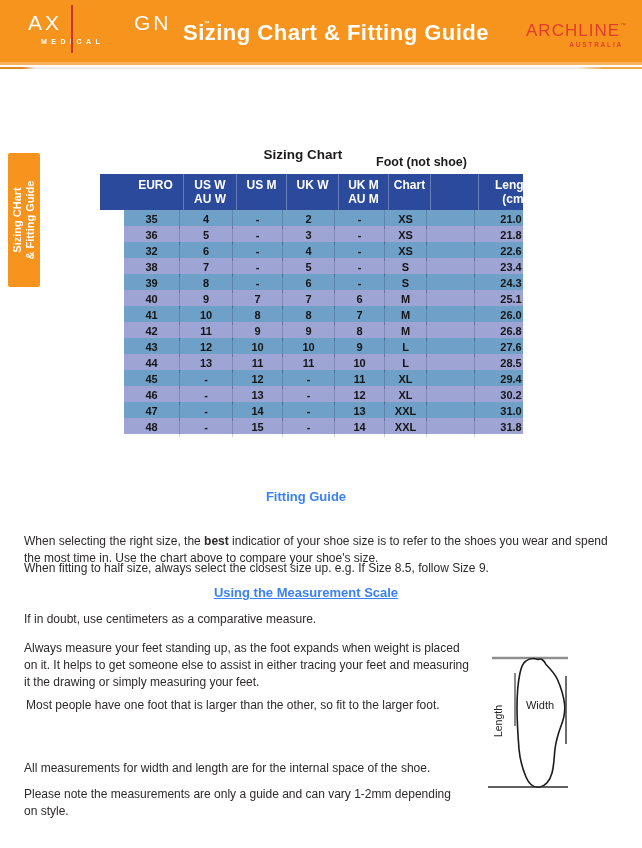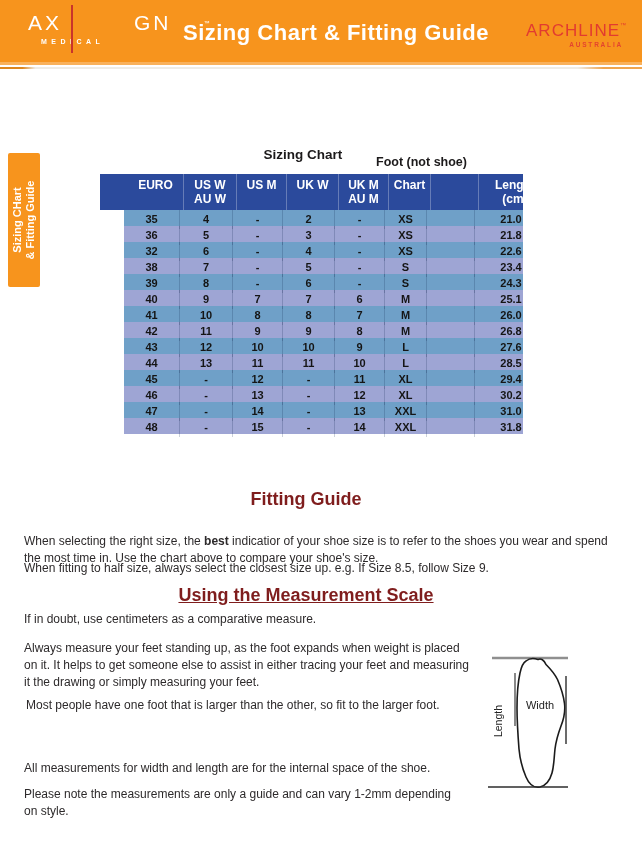--- a/index.html
+++ b/index.html
@@ -50,21 +50,21 @@
   .thcell{text-align:center;font-weight:bold;font-size:12px;line-height:14px;padding-top:4px;}
   .thcell:nth-child(n+2){border-left:1px solid rgba(255,255,255,0.28);}
   .trow{display:grid;grid-template-columns:55px 53px 50px 52px 50px 42px 48px 73px;height:16px;margin-left:24px;}
   .trow.blue{background:#6FA0C8;}
   .trow.peri{background:#9EA5D4;}
   .tcell{text-align:center;font-weight:bold;font-size:11px;line-height:18.5px;color:#151515;}
   .tcell:nth-child(n+2){border-left:1px solid rgba(25,45,85,0.22);}
 
   
   .sec-heading{position:absolute;left:0;width:612px;text-align:center;
-               font-weight:bold;font-size:18px;color:#7f1d1d;}
+               font-weight:bold;font-size:13px;color:#3b82f6;}
   .para{position:absolute;left:24px;font-size:12px;line-height:17px;
         color:#2d2a2b;white-space:pre-line;}
   .bold{font-weight:bold;}
 
   
   .foot-diagram{position:absolute;left:488px;top:646px;width:152px;height:160px;}
 </style>
 </head>
 <body>
 

